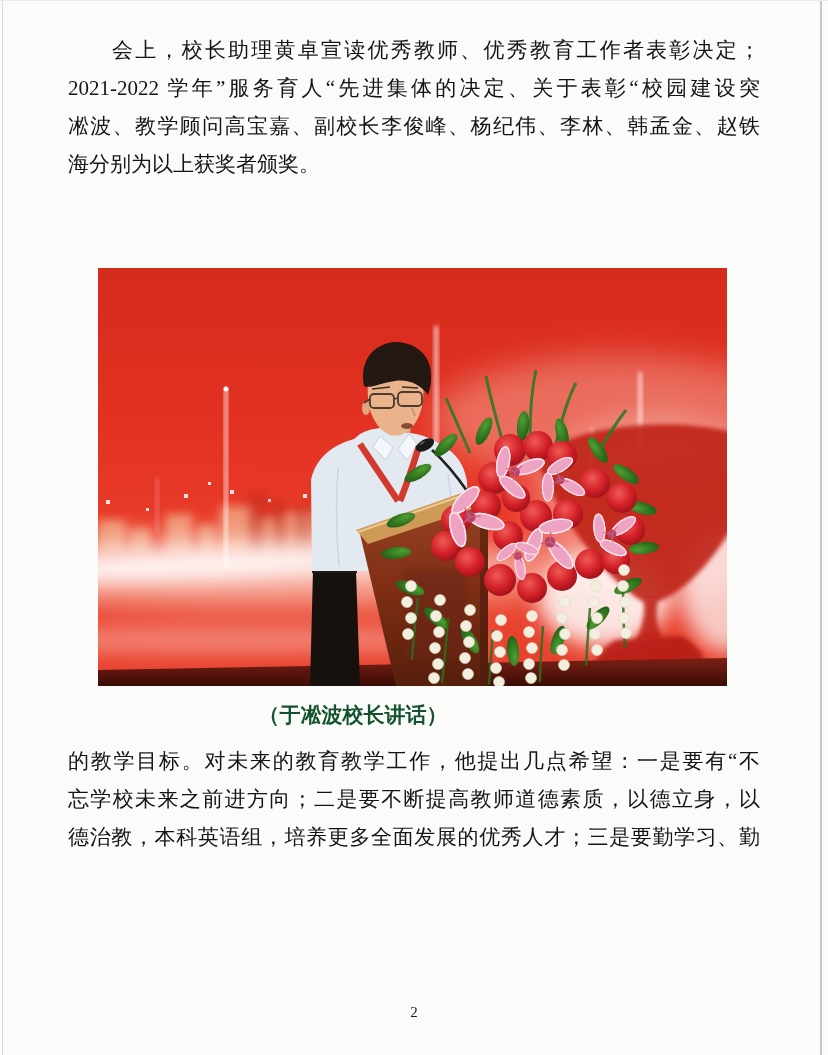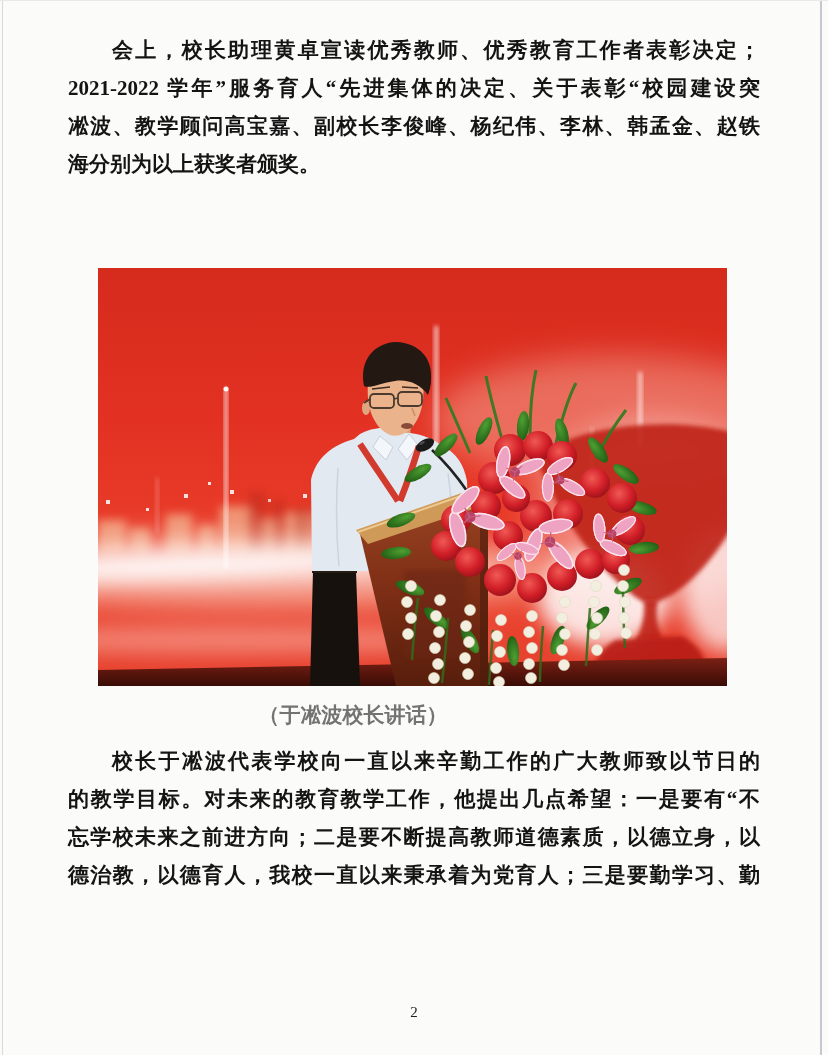--- a/index.html
+++ b/index.html
@@ -7,29 +7,29 @@
     width:828px;height:1055px;position:relative;overflow:hidden;
     background:#fbfbfa;
     font-family:"Liberation Serif","DejaVu Serif",serif;
   }
   
   .edge-left{position:absolute;left:2px;top:0;width:1px;height:1055px;background:#dadada;}
   .edge-right{position:absolute;left:820px;top:0;width:2px;height:1055px;background:#c5c8d1;}
   .edge-top{position:absolute;left:0;top:0;width:828px;height:1px;background:#e9e9e9;}
 
   .para{position:absolute;left:68px;width:692px;color:#141414;
-        font-size:21px;font-weight:700;letter-spacing:0;}
+        font-size:21px;font-weight:400;letter-spacing:0;}
   .para .line{height:38px;line-height:38px;text-align:justify;text-align-last:justify;}
   .para .line.indent{text-indent:44px;}
   .para .line.endline{text-align-last:left;}
   .p1{top:31px;}
   .p2{top:742px;}
 
   .caption{position:absolute;top:696px;left:0;width:706px;height:38px;line-height:38px;
-           text-align:center;color:#737373;font-size:21px;font-weight:600;}
+           text-align:center;color:#14532d;font-size:21px;font-weight:600;}
 
   .pagenum{position:absolute;top:1004px;left:0;width:828px;text-align:center;
            font-size:15px;color:#1c1c1c;font-weight:500;}
 
   .photo{position:absolute;left:98px;top:268px;width:629px;height:418px;overflow:hidden;background:#e23122;}
   .photo svg{display:block;width:629px;height:418px;}
 </style>
 </head>
 <body>
 
@@ -328,19 +328,18 @@
           <use href="#wfl" transform="translate(526,350)"></use>
         <use href="#wfl" transform="translate(528,365)"></use>
       </g>
     </g>
   </svg>
 </div>
 
 <div class="caption">（于凇波校长讲话）</div>
 
 <div class="para p2">
-  <div class="line indent">校长于凇波代表学校向一直以来辛勤工作的广大教师致以节日的</div>
   <div class="line">的教学目标。对未来的教育教学工作，他提出几点希望：一是要有“不</div>
   <div class="line">忘学校未来之前进方向；二是要不断提高教师道德素质，以德立身，以</div>
-  <div class="line">德治教，以德育人，我校一直以来秉承着为党育人；三是要勤学习、勤</div>
+  <div class="line">德治教，本科英语组，培养更多全面发展的优秀人才；三是要勤学习、勤</div>
 </div>
 
 <div class="pagenum">2</div>
 
 </body></html>

